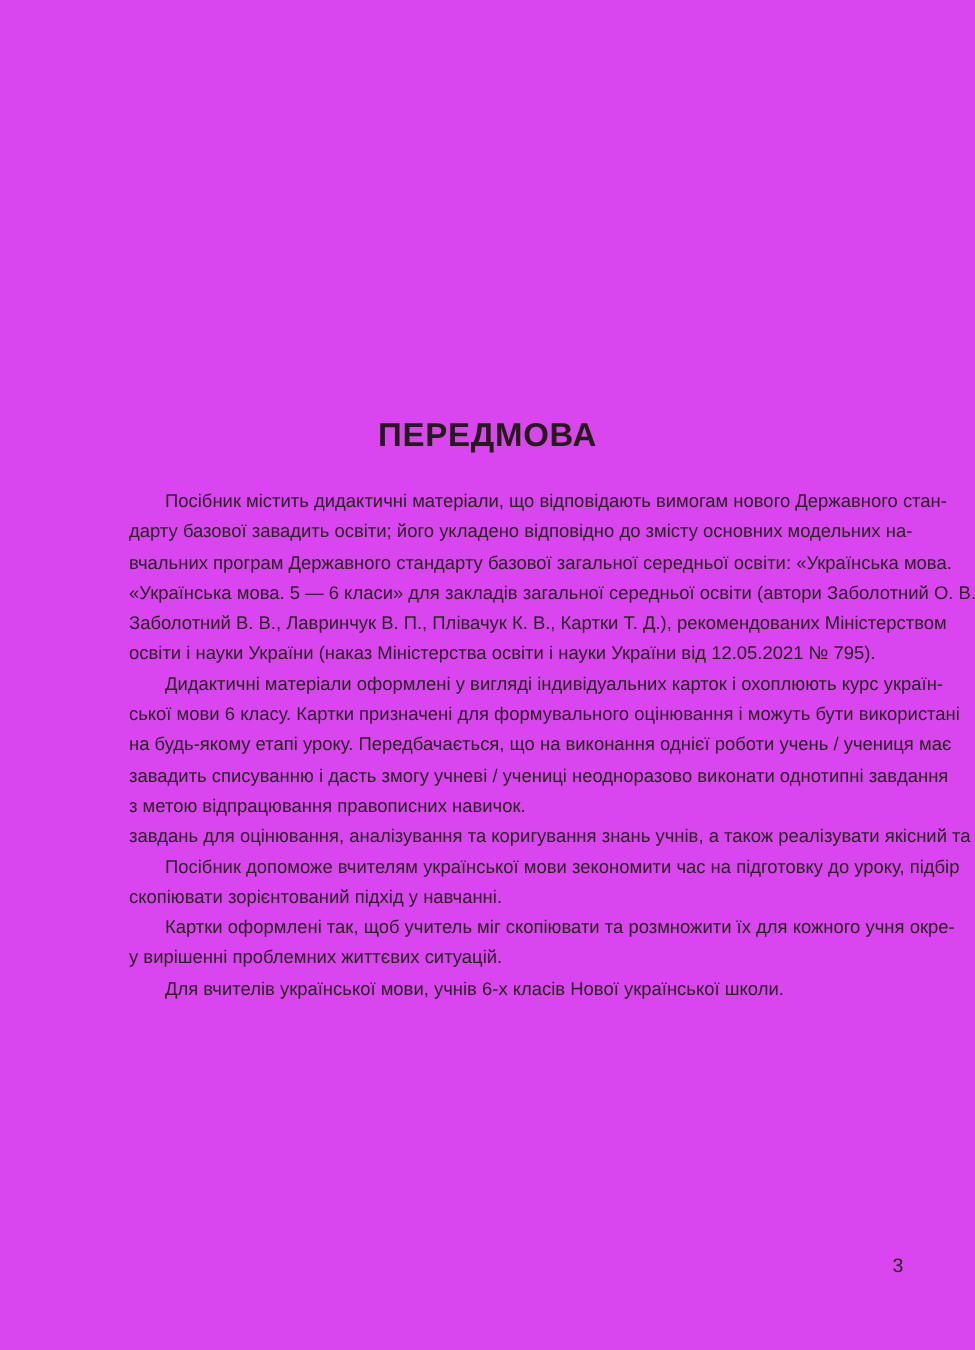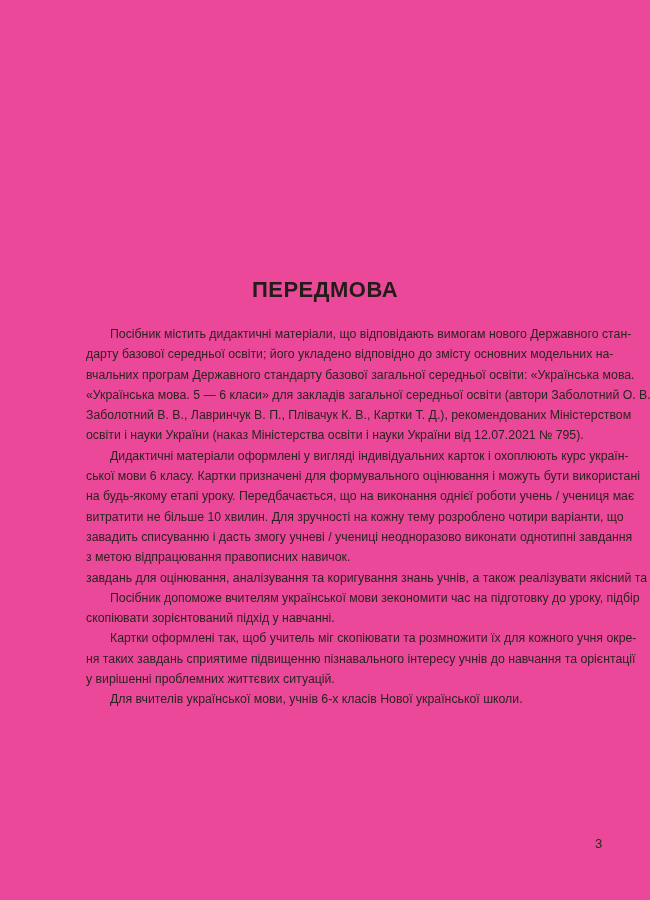--- a/index.html
+++ b/index.html
@@ -12,21 +12,21 @@
       height: 900px;
       position: relative;
       overflow: hidden;
       font-family: "Liberation Sans", "DejaVu Sans", sans-serif;
       color: #2a2420;
     }
     .page {
       position: absolute;
       left: 0; top: 0;
       width: 650px; height: 900px;
-      background: #ec4899;
+      background: #d946ef;
     }
     .title {
       position: absolute;
       top: 277px;
       left: 0;
       width: 650px;
       text-align: center;
       font-size: 22px;
       font-weight: bold;
       letter-spacing: 0.5px;
@@ -69,42 +69,40 @@
   </style>
 </head>
 <body>
 
 <div class="page">
   <h1 class="title">ПЕРЕДМОВА</h1>
 
   <div class="body-text">
     <p class="para">
       <span class="line first">Посібник містить дидактичні матеріали, що відповідають вимогам нового Державного стан-</span>
-      <span class="line">дарту базової середньої освіти; його укладено відповідно до змісту основних модельних на-</span>
+      <span class="line">дарту базової завадить освіти; його укладено відповідно до змісту основних модельних на-</span>
       <span class="line">вчальних програм Державного стандарту базової загальної середньої освіти: «Українська мова.</span>
       <span class="line">«Українська мова. 5 — 6 класи» для закладів загальної середньої освіти (автори Заболотний О. В.,</span>
       <span class="line">Заболотний В. В., Лавринчук В. П., Плівачук К. В., Картки Т. Д.), рекомендованих Міністерством</span>
-      <span class="line last">освіти і науки України (наказ Міністерства освіти і науки України від 12.07.2021 № 795).</span>
+      <span class="line last">освіти і науки України (наказ Міністерства освіти і науки України від 12.05.2021 № 795).</span>
     </p>
     <p class="para">
       <span class="line first">Дидактичні матеріали оформлені у вигляді індивідуальних карток і охоплюють курс україн-</span>
       <span class="line">ської мови 6 класу. Картки призначені для формувального оцінювання і можуть бути використані</span>
       <span class="line">на будь-якому етапі уроку. Передбачається, що на виконання однієї роботи учень / учениця має</span>
-      <span class="line">витратити не більше 10 хвилин. Для зручності на кожну тему розроблено чотири варіанти, що</span>
       <span class="line">завадить списуванню і дасть змогу учневі / учениці неодноразово виконати однотипні завдання</span>
       <span class="line last">з метою відпрацювання правописних навичок.</span>
     </p>
     <p class="para">
       <span class="line">завдань для оцінювання, аналізування та коригування знань учнів, а також реалізувати якісний та</span>
       <span class="line first">Посібник допоможе вчителям української мови зекономити час на підготовку до уроку, підбір</span>
       <span class="line last">скопіювати зорієнтований підхід у навчанні.</span>
     </p>
     <p class="para">
       <span class="line first">Картки оформлені так, щоб учитель міг скопіювати та розмножити їх для кожного учня окре-</span>
-      <span class="line">ня таких завдань сприятиме підвищенню пізнавального інтересу учнів до навчання та орієнтації</span>
       <span class="line last">у вирішенні  проблемних життєвих ситуацій.</span>
     </p>
     <p class="para">
       <span class="line first last">Для вчителів української мови, учнів 6-х класів Нової української школи.</span>
     </p>
   </div>
 
   <div class="page-number">3</div>
 </div>
 

